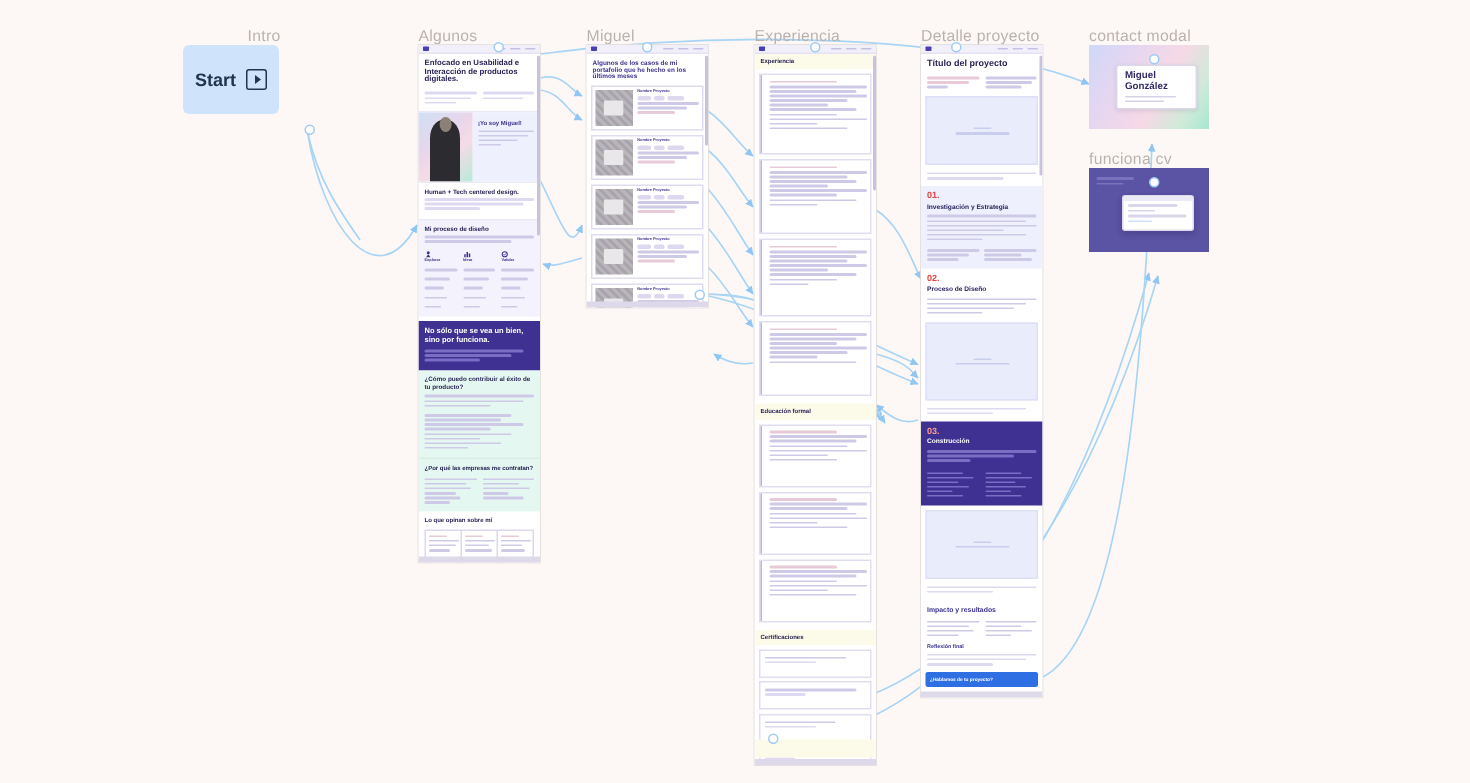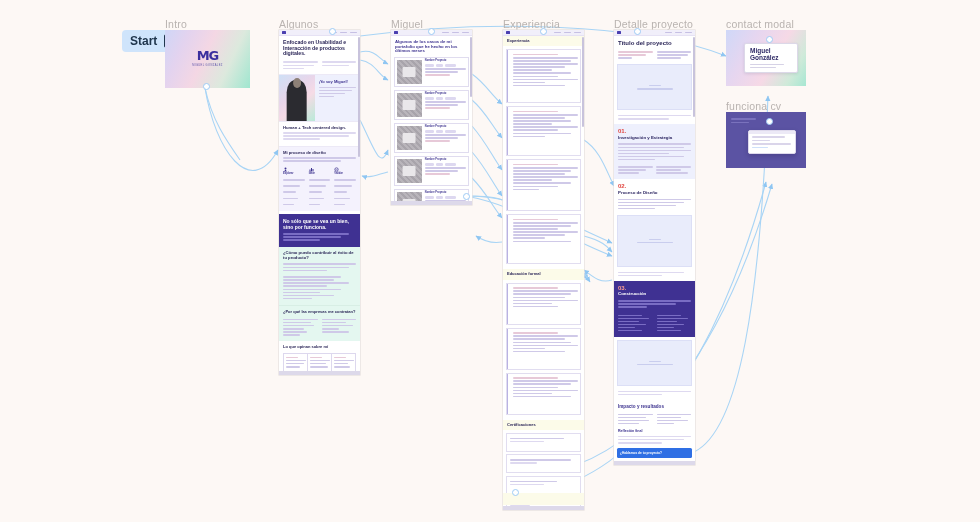--- a/index.html
+++ b/index.html
@@ -21,21 +21,21 @@
   }
 
   
   .frame{position:absolute;background:#ffffff;overflow:hidden;
          box-shadow:0 0 0 .6px #e3dedd;}
   .frame.noborder{box-shadow:none;}
 
   
   .startpill{
     position:absolute;display:flex;align-items:center;gap:7px;
-    background:#cfe4fb;border-radius:4px;padding:4px 8px;
+    background:#cfe4fb;border-radius:4px;padding:16px 8px;
   }
   .startpill .lbl{font-size:12px;font-weight:bold;color:#20364d;line-height:1;}
   .startpill .pico{
     width:12px;height:12px;border:1.4px solid #20364d;border-radius:2px;
     display:flex;align-items:center;justify-content:center;
   }
   .startpill .pico i{
     display:block;width:0;height:0;border-left:4px solid #20364d;
     border-top:3px solid transparent;border-bottom:3px solid transparent;
     margin-left:1px;
@@ -209,26 +209,20 @@
   </svg>
 
   <div class="startpill" style="left:122px;top:30px;">
     <span class="lbl">Start</span>
     <span class="pico">
         <i></i>
       </span>
   </div>
 
   <div class="flabel" style="left:165px;top:18px;">Intro</div>
-  <div class="frame noborder grad-intro" style="left:165px;top:30px;width:85px;height:58px;">
-    <div class="logo-mark">
-      <div class="glyph">MG</div>
-      <div class="sub">MIGUEL GONZÁLEZ</div>
-    </div>
-  </div>
   <div class="hotspot" style="left:203px;top:83px;"></div>
 
   <div class="flabel" style="left:279px;top:18px;">Algunos</div>
   <div class="frame" style="left:279px;top:30px;width:81px;height:345px;">
     <div class="nav">
       <span class="dot"></span>
       <span class="lks">
           <span></span>
           <span></span>
           <span></span>

